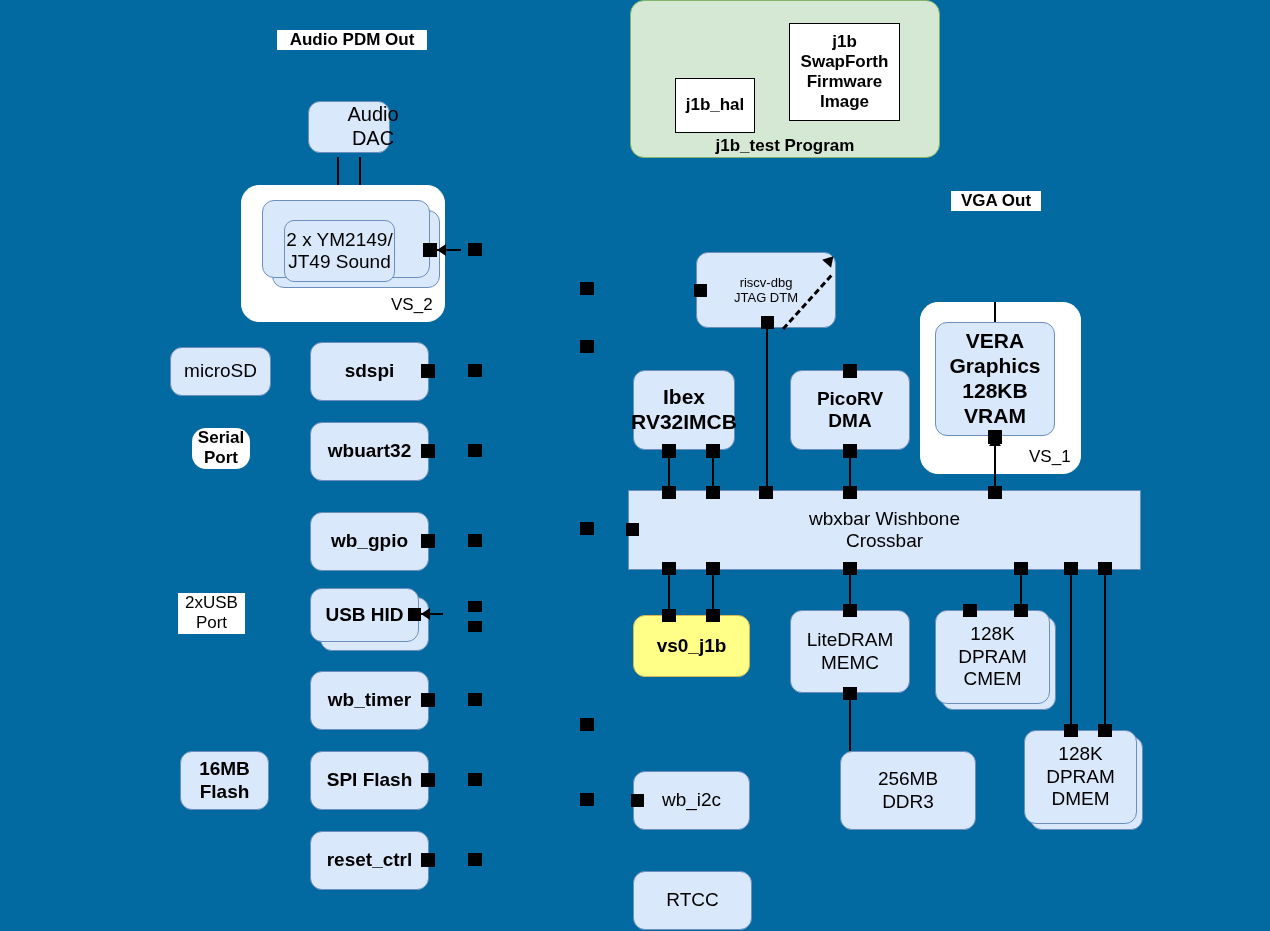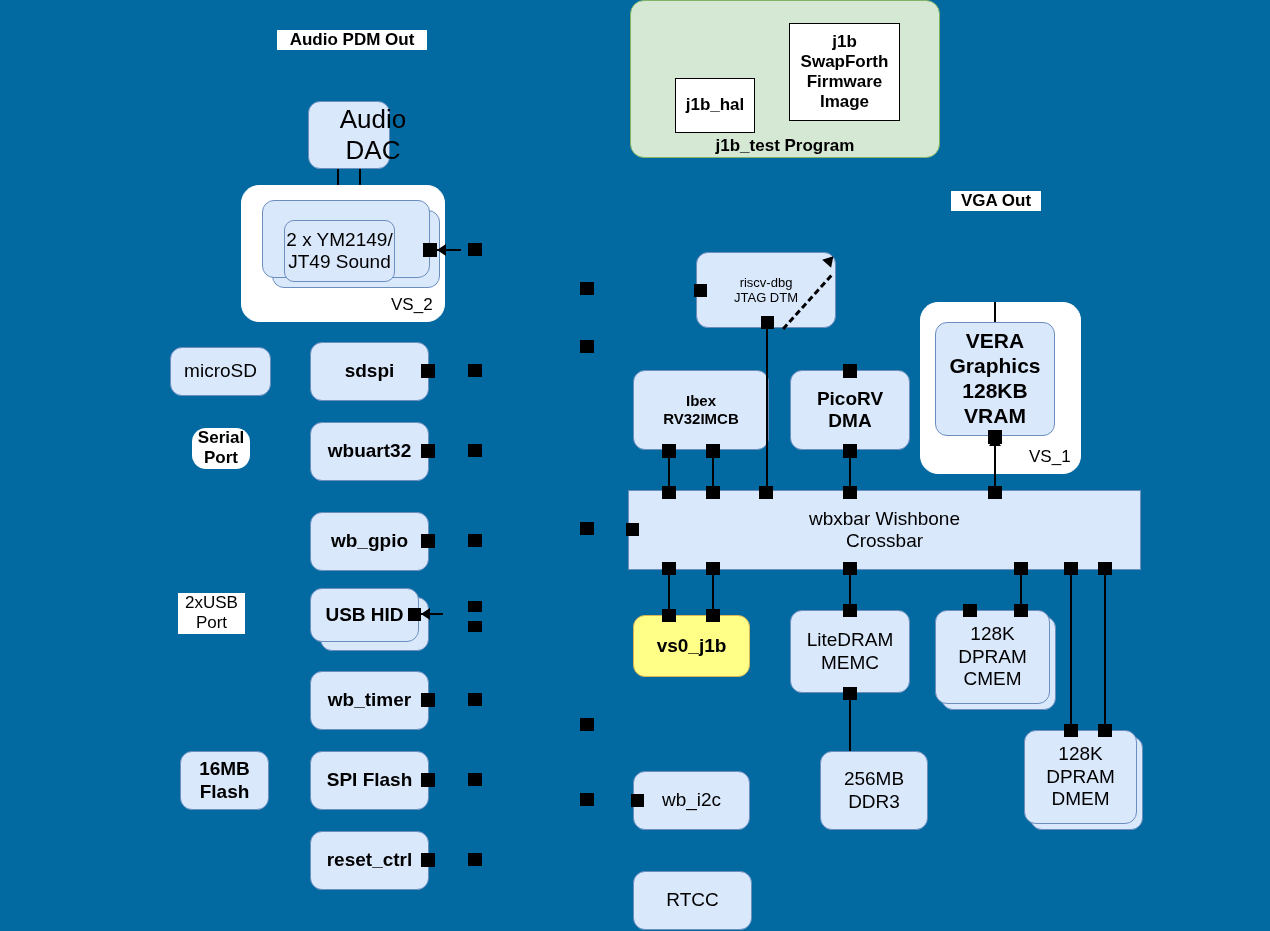--- a/index.html
+++ b/index.html
@@ -38,21 +38,21 @@
   <div class="cont-lbl bold" style="left:630px;top:136px;width:310px;text-align:center;font-weight:bold;font-size:17px;">j1b_test Program</div>
   <div class="blk plainwhite" style="left:675px;top:78px;width:80px;height:55px;font-size:17px;font-weight:bold;">j1b_hal</div>
   <div class="blk plainwhite" style="left:789px;top:23px;width:111px;height:98px;font-size:17px;font-weight:bold;white-space:pre-line;">j1b
 SwapForth
 Firmware
 Image</div>
 
   <div class="wire" style="left:337px;top:157px;width:2px;height:70px;"></div>
   <div class="wire" style="left:359px;top:157px;width:2px;height:70px;"></div>
 
-  <div class="blk" style="left:308px;top:101px;width:82px;height:68px;font-size:26px;white-space:pre-line;padding-left:48px;">Audio
+  <div class="blk" style="left:308px;top:101px;width:82px;height:52px;font-size:20px;white-space:pre-line;padding-left:48px;">Audio
 DAC</div>
 
   <div class="white" style="position:absolute;left:241px;top:185px;width:202px;height:135px;"></div>
   <div class="cont-lbl" style="left:391px;top:295px;">VS_2</div>
 
   <div class="blk" style="left:272px;top:210px;width:168px;height:78px;"></div>
   <div class="blk" style="left:262px;top:200px;width:168px;height:78px;"></div>
   <div class="blk" style="left:268px;top:220px;width:111px;height:62px;font-size:19px;white-space:pre-line;border-radius:10px;margin-left:16px;">2 x YM2149/
 JT49 Sound</div>
   <div class="port" style="left:423px;top:243px;width:14px;height:14px;"></div>
@@ -106,21 +106,21 @@
   <div class="wire" style="left:421px;top:613px;width:22px;height:2px;"></div>
   <div class="arrow" style="left:421px;top:608px;border-top:6px solid transparent;border-bottom:6px solid transparent;border-right:9px solid #000;"></div>
 
   <div class="blk" style="left:696px;top:252px;width:140px;height:76px;font-size:13px;white-space:pre-line;">riscv-dbg
 JTAG DTM</div>
   <div class="port" style="left:694px;top:284px;width:13px;height:13px;"></div>
   <div class="port" style="left:761px;top:316px;width:13px;height:13px;"></div>
   <div class="dash" style="left:782px;top:328px;width:72px;transform:rotate(-48deg);"></div>
   <div class="arrow" style="left:824px;top:255px;border-left:6px solid transparent;border-right:6px solid transparent;border-bottom:10px solid #000;transform:rotate(42deg);"></div>
 
-  <div class="blk bold" style="left:633px;top:370px;width:136px;height:80px;font-size:15px;white-space:pre-line;text-align:center;">Ibex
+  <div class="blk bold" style="left:633px;top:370px;width:102px;height:80px;font-size:21px;white-space:pre-line;text-align:center;">Ibex
 RV32IMCB</div>
   <div class="port" style="left:662px;top:444px;width:14px;height:14px;"></div>
   <div class="port" style="left:706px;top:444px;width:14px;height:14px;"></div>
   <div class="wire" style="left:668px;top:450px;width:2px;height:42px;"></div>
   <div class="wire" style="left:712px;top:450px;width:2px;height:42px;"></div>
 
   <div class="blk bold" style="left:790px;top:370px;width:120px;height:80px;font-size:19px;white-space:pre-line;">PicoRV
 DMA</div>
   <div class="port" style="left:843px;top:364px;width:14px;height:14px;"></div>
   <div class="port" style="left:843px;top:444px;width:14px;height:14px;"></div>
@@ -173,21 +173,21 @@
   <div class="blk" style="left:935px;top:610px;width:115px;height:94px;font-size:19px;white-space:pre-line;">128K
 DPRAM
 CMEM</div>
   <div class="port" style="left:963px;top:604px;width:14px;height:13px;"></div>
   <div class="port" style="left:1014px;top:604px;width:14px;height:13px;"></div>
   <div class="wire" style="left:1020px;top:570px;width:2px;height:40px;"></div>
 
   <div class="blk" style="left:633px;top:771px;width:117px;height:59px;font-size:19px;">wb_i2c</div>
   <div class="port" style="left:631px;top:794px;width:13px;height:13px;"></div>
 
-  <div class="blk" style="left:820px;top:751px;width:108px;height:79px;font-size:19px;white-space:pre-line;">256MB
+  <div class="blk" style="left:840px;top:751px;width:136px;height:79px;font-size:19px;white-space:pre-line;">256MB
 DDR3</div>
 
   <div class="blk" style="left:1030px;top:736px;width:113px;height:94px;"></div>
   <div class="blk" style="left:1024px;top:730px;width:113px;height:94px;font-size:19px;white-space:pre-line;">128K
 DPRAM
 DMEM</div>
   <div class="port" style="left:1064px;top:724px;width:14px;height:13px;"></div>
   <div class="port" style="left:1098px;top:724px;width:14px;height:13px;"></div>
   <div class="wire" style="left:1070px;top:570px;width:2px;height:156px;"></div>
   <div class="wire" style="left:1104px;top:570px;width:2px;height:156px;"></div>

